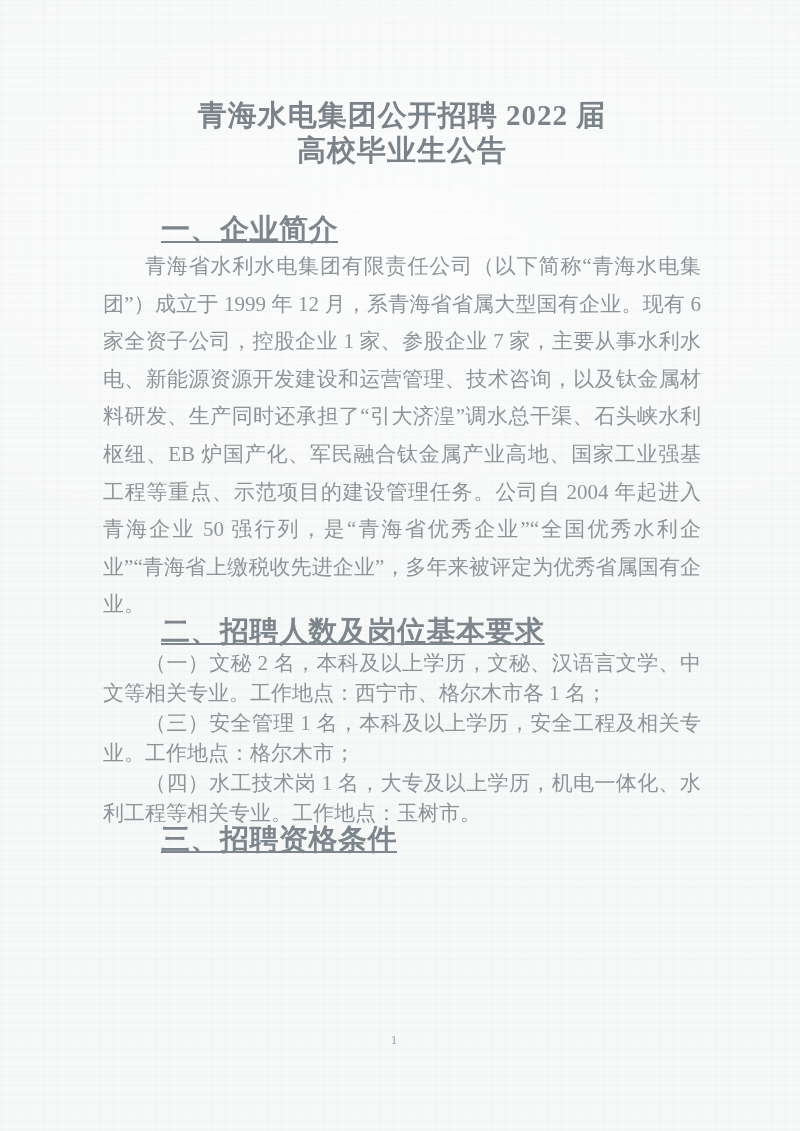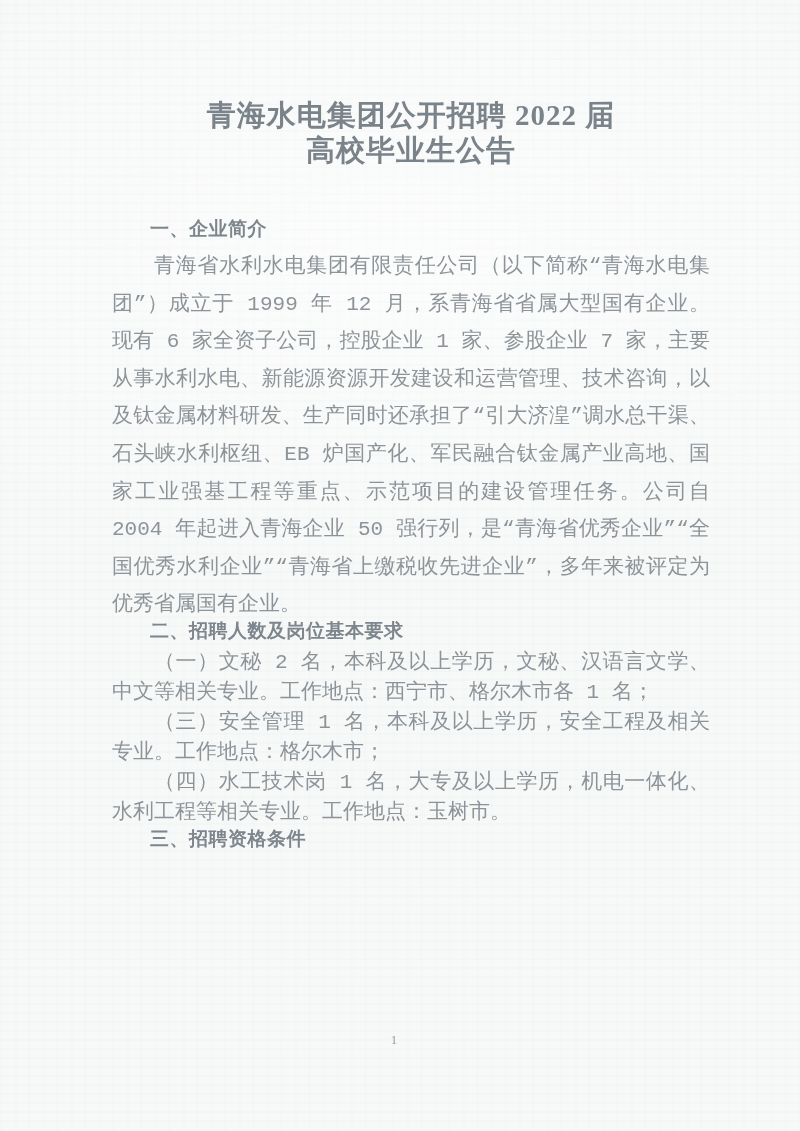--- a/index.html
+++ b/index.html
@@ -22,63 +22,64 @@
     position: absolute;
     inset: 0;
     background:
       radial-gradient(ellipse 900px 500px at 50% 22%, rgba(255,255,255,0.55), rgba(255,255,255,0) 70%),
       repeating-linear-gradient(0deg, rgba(150,170,172,0.035) 0px, rgba(150,170,172,0.035) 2px, rgba(255,255,255,0) 2px, rgba(255,255,255,0) 9px),
       repeating-linear-gradient(90deg, rgba(150,170,172,0.02) 0px, rgba(150,170,172,0.02) 3px, rgba(255,255,255,0) 3px, rgba(255,255,255,0) 14px);
     pointer-events: none;
   }
   .content {
     position: absolute;
-    left: 112px;
+    left: 103px;
     top: 0;
     width: 598px;
   }
   .title {
     margin: 98px 0 0 0;
     text-align: center;
     font-weight: bold;
     font-size: 29px;
     line-height: 35px;
     letter-spacing: 1px;
     color: #7b838a;
     font-family: "Liberation Serif", "DejaVu Serif", serif;
   }
   .title .title-line { display: block; }
   .heading {
     font-family: "Liberation Sans", "DejaVu Sans", sans-serif;
     font-weight: 600;
-    font-size: 19px;
+    font-size: 29px;
     color: #7e868d;
     text-indent: 2em;
     letter-spacing: 0.5px;
+    text-decoration: underline;
   }
   .sec1-heading {
     margin-top: 42px;
     line-height: 38px;
   }
   .sec2-heading {
     margin-top: -10px;
     line-height: 34px;
   }
   .sec3-heading {
     margin-top: -6px;
     line-height: 34px;
   }
   .para {
     margin: 0;
     font-size: 21px;
     color: #8d9499;
     text-align: justify;
     text-justify: inter-character;
     text-indent: 2em;
-    font-family: Liberation Mono, monospace;
+    font-family: Liberation Serif, serif;
   }
   .intro-para { line-height: 37.6px; }
   .item-para  { line-height: 30px; }
   .page-number {
     position: absolute;
     left: 95px;
     width: 598px;
     top: 1032px;
     text-align: center;
     font-size: 13px;

